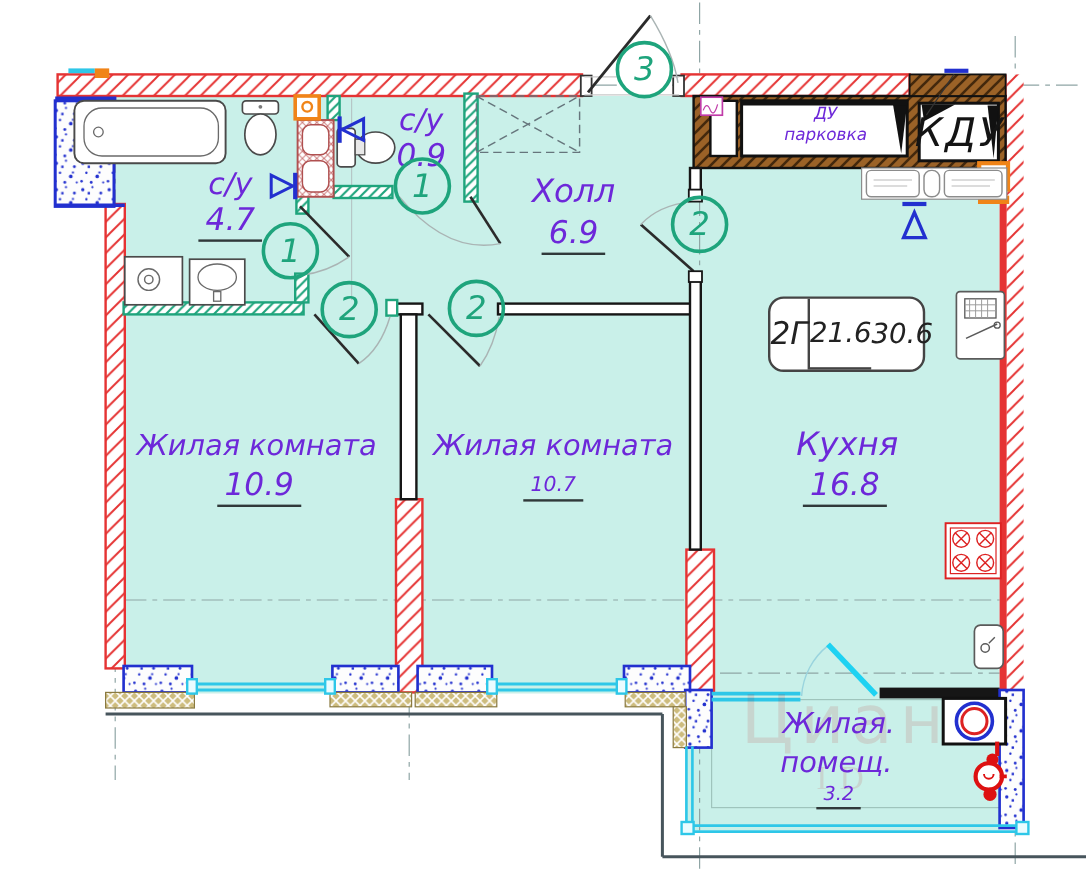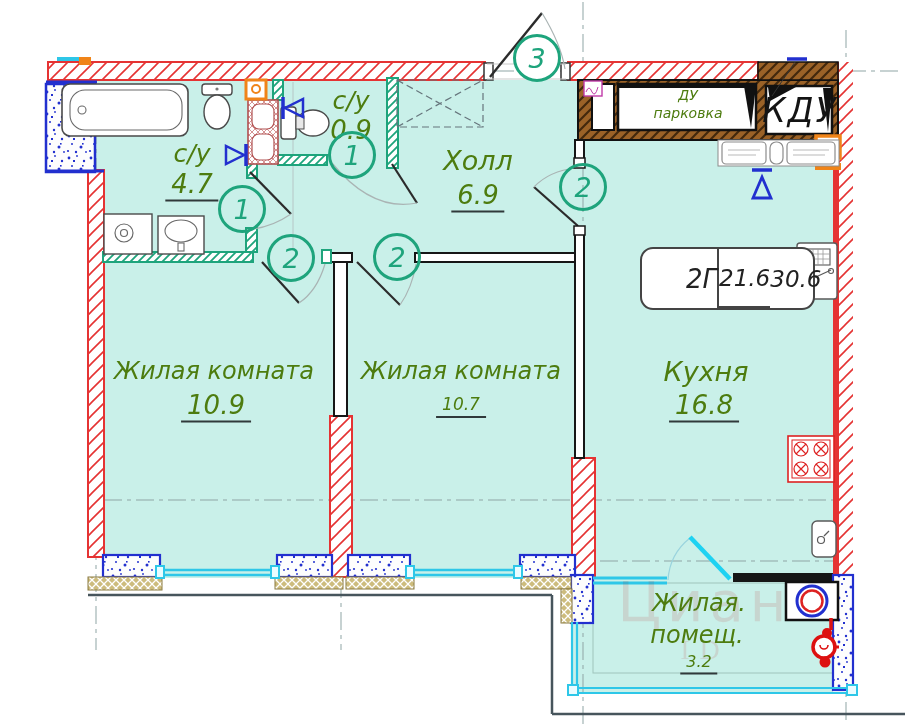--- a/index.html
+++ b/index.html
@@ -1,26 +1,26 @@
 <!DOCTYPE html>
 <html><head>
 <meta charset="utf-8">
 <style>
   html,body{margin:0;padding:0;background:#fff;}
   #app{position:relative;width:905px;height:727px;background:#fff;overflow:hidden;
        font-family:"DejaVu Sans",sans-serif;}
   #plan-svg{position:absolute;left:0;top:0;}
   .lbl{position:absolute;transform:translate(-50%,-50%);font-style:italic;
-       white-space:nowrap;color:#4d7c0f;line-height:1;z-index:5;}
+       white-space:nowrap;color:#6d28d9;line-height:1;z-index:5;}
   .u{border-bottom:2px solid #30393a;padding:0 6px 3px;}
   .door-marker{position:absolute;width:42px;height:42px;border:3px solid #1ea47c;
        border-radius:50%;transform:translate(-50%,-50%);display:flex;align-items:center;
        justify-content:center;font-style:italic;font-size:27px;color:#1ea47c;z-index:6;}
   .stamp{position:absolute;left:640px;top:247px;width:127px;height:59px;background:#fff;
-       border:2px solid #444;border-radius:13px;display:flex;z-index:6;color:#222;padding-left:44px;}
+       border:2px solid #444;border-radius:13px;display:flex;z-index:6;color:#222;}
   .stamp .cell-type{width:42px;display:flex;align-items:center;justify-content:center;
        font-style:italic;font-size:26px;border-right:2px solid #444;}
   .stamp .cell-areas{flex:1;display:flex;flex-direction:row;}
   .stamp .cell-areas div{flex:1;display:flex;align-items:center;justify-content:center;
        font-style:italic;font-size:23px;}
   .stamp .cell-areas div:first-child{border-bottom:2px solid #444;}
   .kdu-label{font-size:33px;color:#141414;letter-spacing:2px;z-index:7;}
   .watermark{position:absolute;left:705px;top:617px;transform:translate(-50%,-50%);
        text-align:center;color:#b91c1c;opacity:.12;z-index:4;}
   .watermark .wm1{font-size:56px;letter-spacing:6px;}

